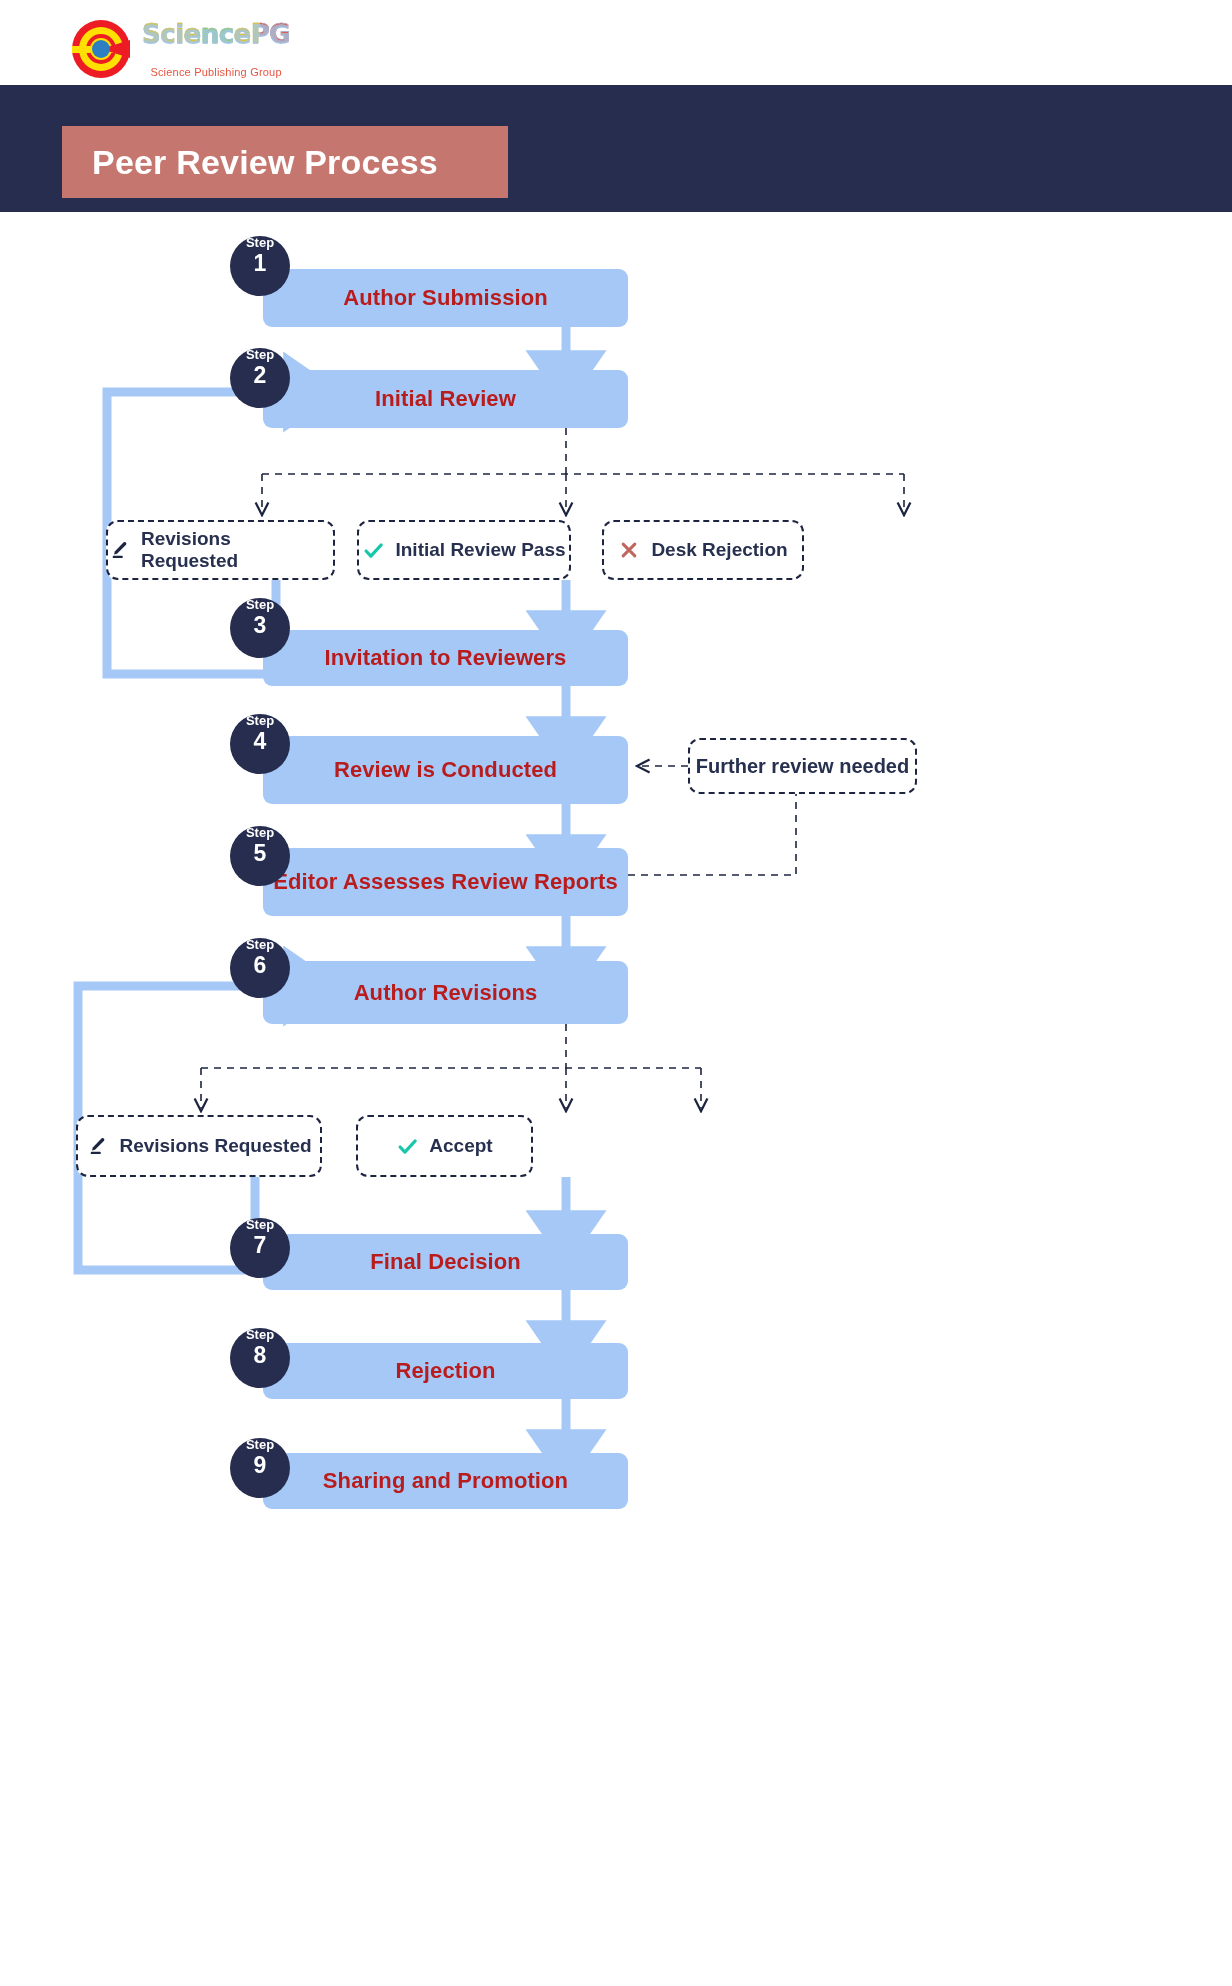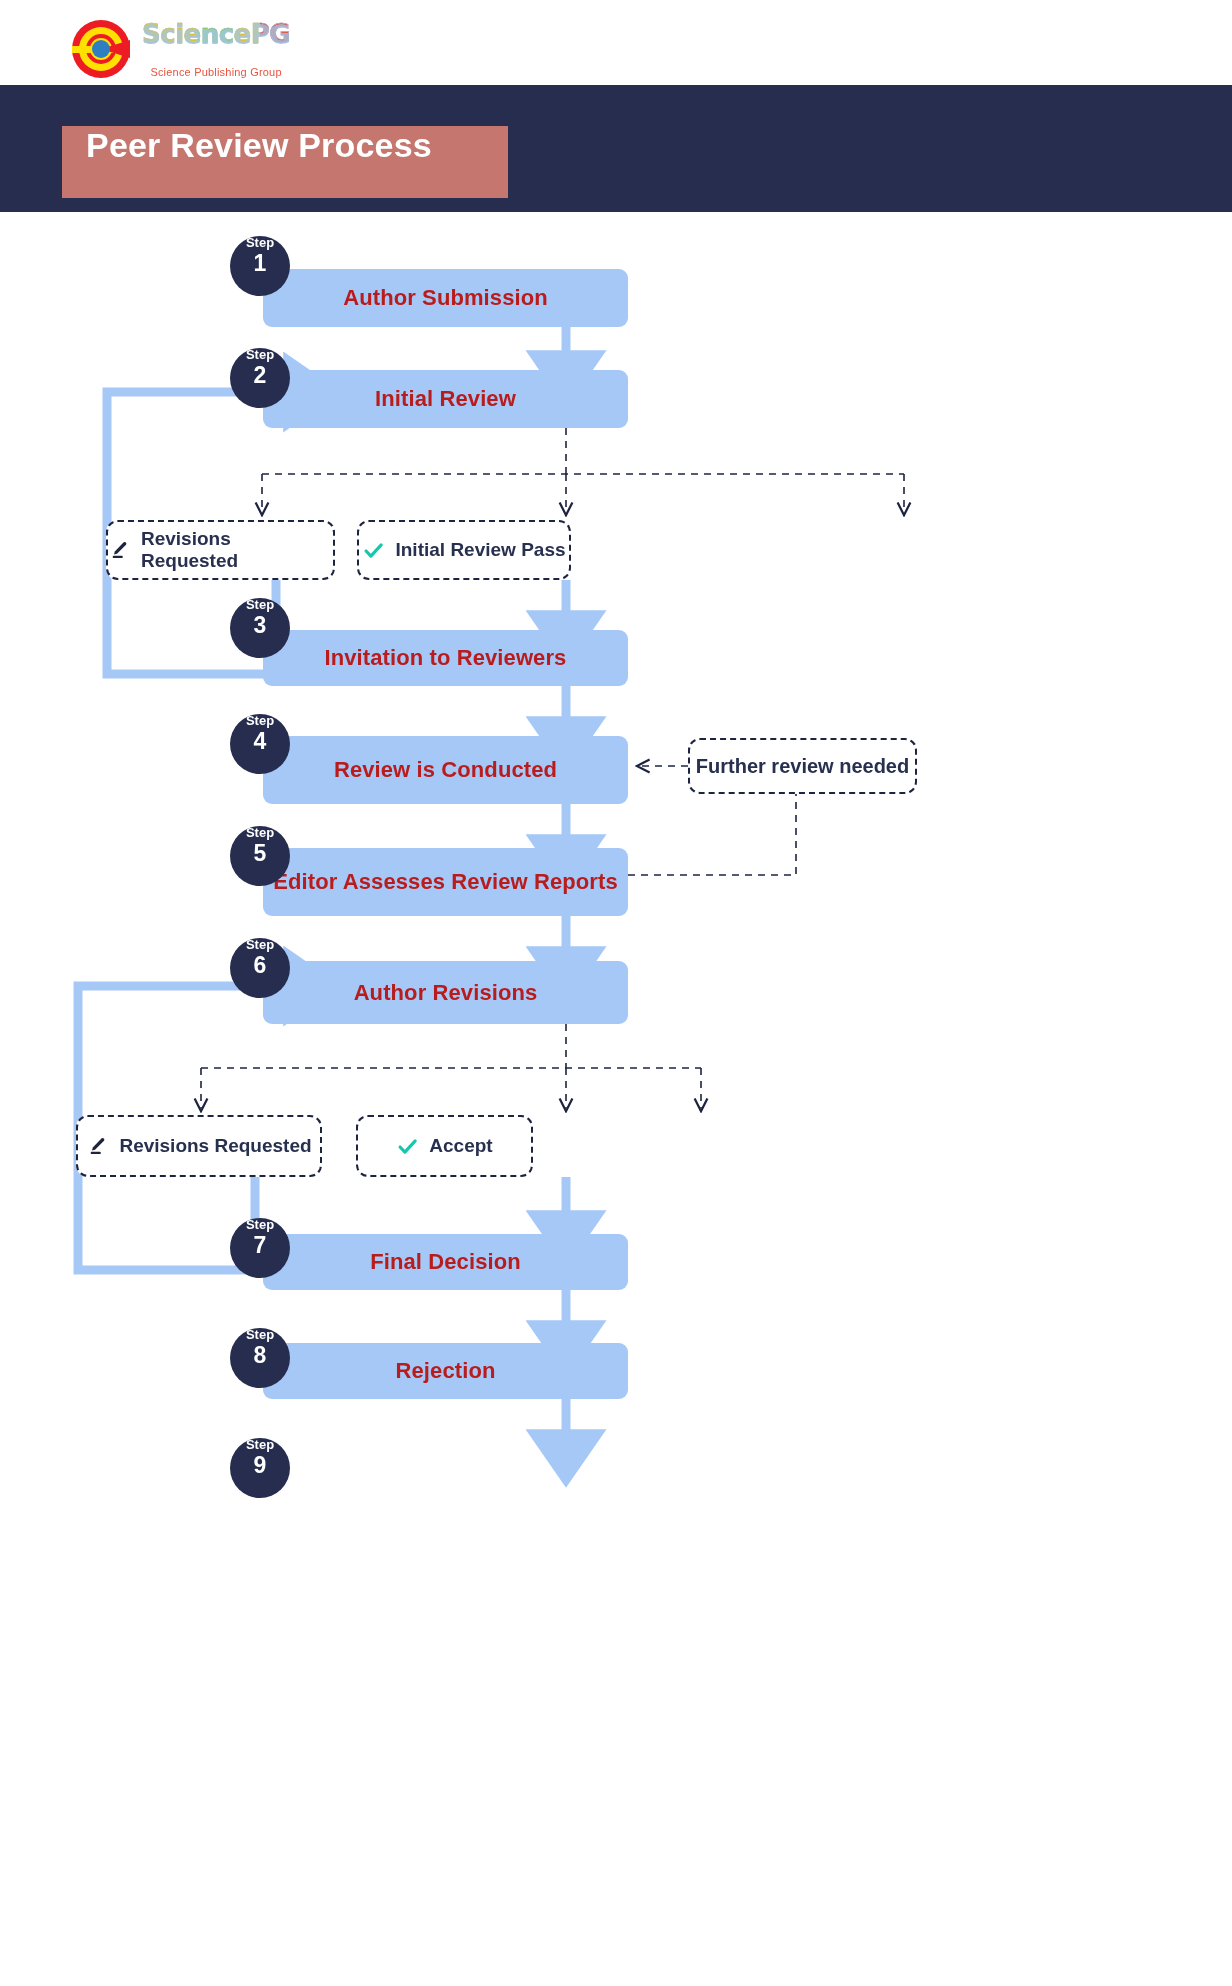--- a/index.html
+++ b/index.html
@@ -21,21 +21,21 @@
     -webkit-background-clip:text; background-clip:text; color:transparent;
     -webkit-text-stroke:0.6px #9fc4e8;
     text-shadow:0 1px 0 rgba(160,200,235,.8);
   }
   #logo-sub { font-size:11px; color:#e8543f; margin-top:20px; letter-spacing:.2px; }
 
   
   #title-band { position:absolute; left:0; top:85px; width:1232px; height:127px; background:#262d4e; }
   #title-chip {
     position:absolute; left:62px; top:126px; width:446px; height:72px;
-    background:#c5766f; display:flex; padding-left:24px;
+    background:#c5766f; display:flex; align-items:center; padding-left:30px;
   }
   #title-chip span { color:#ffffff; font-size:34px; font-weight:bold; letter-spacing:.2px; }
 
   
   #flow { position:absolute; left:0; top:212px; width:1232px; height:1774px; }
   #flow svg.layer { position:absolute; left:0; top:0; width:1232px; height:1774px; pointer-events:none; }
 
   .step-box {
     position:absolute; background:#a5c8f7; border-radius:9px;
     display:flex; align-items:center; justify-content:center;
@@ -196,20 +196,23 @@
   </div>
 
   <div class="step-box" style="left:263px; top:1131px; width:365px; height:56px;">
     <span>Rejection</span>
   </div>
   <div class="step-badge" style="left:230px; top:1116px;">
     <span class="s-word">Step</span>
     <span class="s-num">8</span>
   </div>
 
+  <div class="step-box" style="left:263px; top:1241px; width:365px; height:56px;">
+    <span>Sharing and Promotion</span>
+  </div>
   <div class="step-badge" style="left:230px; top:1226px;">
     <span class="s-word">Step</span>
     <span class="s-num">9</span>
   </div>
 
   <div class="dec-box" style="left:106px; top:308px; width:229px; height:60px;">
     <span class="ic">
       <svg width="20" height="20" viewBox="0 0 24 24">
         <path d="M17.6 2.8a2 2 0 0 1 2.8 2.8L9.6 16.4 6 17.4l1-3.6z" fill="#1d2440"></path>
         <rect x="4.5" y="19" width="12" height="2.6" rx="1" fill="#1d2440"></rect>
@@ -220,20 +223,28 @@
 
   <div class="dec-box" style="left:357px; top:308px; width:214px; height:60px;">
     <span class="ic">
       <svg width="21" height="21" viewBox="0 0 24 24">
         <path d="M3.5 12.6 L9 18.4 L20.8 5.6" fill="none" stroke="#17c7ac" stroke-width="3.6" stroke-linecap="round" stroke-linejoin="round"></path>
       </svg>
     </span>
     <span>Initial Review Pass</span>
   </div>
 
+  <div class="dec-box" style="left:602px; top:308px; width:202px; height:60px;">
+    <span class="ic">
+      <svg width="20" height="20" viewBox="0 0 24 24">
+        <path d="M5 5 L19 19 M19 5 L5 19" stroke="#c0665f" stroke-width="3.6" stroke-linecap="round"></path>
+      </svg>
+    </span>
+    <span>Desk Rejection</span>
+  </div>
 
   <div class="plain-box" style="left:688px; top:526px; width:229px; height:56px;">
     <span>Further review needed</span>
   </div>
 
   <div class="dec-box" style="left:76px; top:903px; width:246px; height:62px;">
     <span class="ic">
       <svg width="20" height="20" viewBox="0 0 24 24">
         <path d="M17.6 2.8a2 2 0 0 1 2.8 2.8L9.6 16.4 6 17.4l1-3.6z" fill="#1d2440"></path>
         <rect x="4.5" y="19" width="12" height="2.6" rx="1" fill="#1d2440"></rect>

